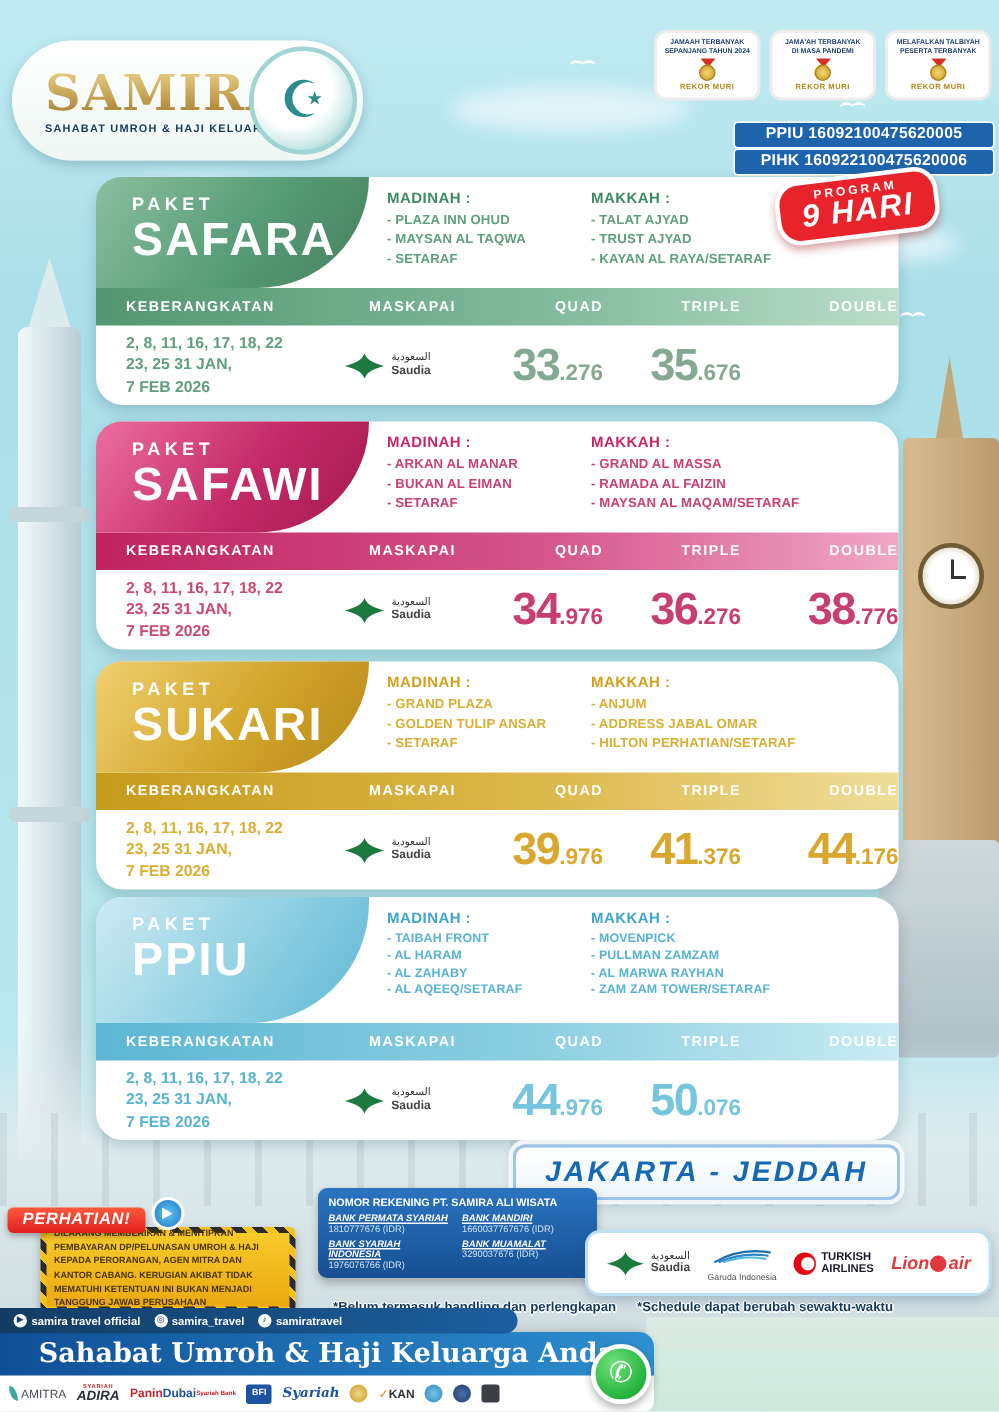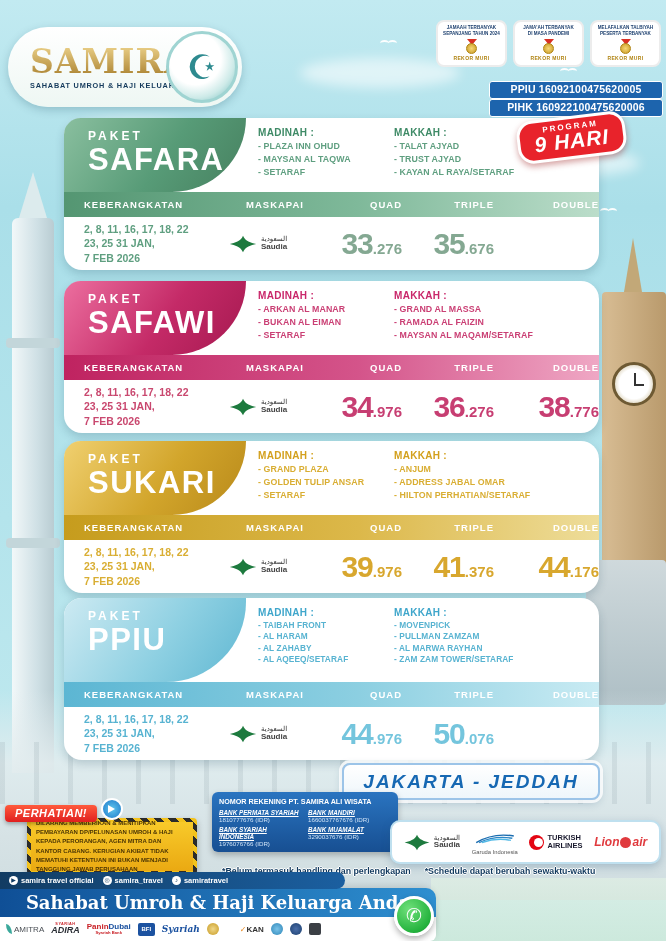--- a/index.html
+++ b/index.html
@@ -160,28 +160,28 @@
     border-radius:0 16px 6px 0;box-shadow:0 -2px 6px rgba(0,0,0,.12);}
   .footer-blue{height:29px;background:linear-gradient(90deg,#0f4f96,#2e8fd0);border-radius:0 10px 0 0;
     display:flex;align-items:center;justify-content:center;color:#fff;
     font-family:"DejaVu Serif",serif;font-weight:bold;font-size:18px;}
   .footer-partners{height:24px;display:flex;align-items:center;gap:7px;padding-left:6px;}
   .p-amitra{display:flex;align-items:center;gap:2px;font-size:8px;font-weight:normal;color:#4a4f55;}
   .feather{width:6px;height:10px;background:#3aa89b;border-radius:0 100% 0 100%;}
   .p-adira{display:flex;flex-direction:column;align-items:center;line-height:1;}
   .p-adira .sub{font-size:3.8px;font-weight:bold;color:#c92127;letter-spacing:.5px;}
   .p-adira .main{font-size:9px;font-weight:800;font-style:italic;color:#2b2f36;}
-  .p-panin{display:flex;flex-direction:column;align-items:center;line-height:1;}
+  .p-panin{display:flex;flex-direction:row;align-items:center;line-height:1;}
   .p-panin .main{font-size:8px;font-weight:bold;}
   .p-panin .main .a{color:#c92127;}
   .p-panin .main .b{color:#1c52a0;}
   .p-panin .sub{font-size:4.2px;font-weight:bold;color:#c92127;}
   .p-bfi{width:17px;height:13px;background:#1c52a0;color:#fff;font-size:6px;font-weight:bold;text-align:center;line-height:13px;border-radius:2px;}
   .p-syariah{font-family:"DejaVu Serif",serif;font-style:italic;font-size:9px;color:#1c52a0;font-weight:bold;}
-  .p-kan{font-size:8px;font-weight:bold;color:#333;margin-left:14px;}
+  .p-kan{font-size:8px;font-weight:bold;color:#333;}
   .p-kan .chk{color:#e8871e;}
   .seal{width:12px;height:12px;border-radius:50%;}
   .seal.gold{background:radial-gradient(#f0d789,#c79a22);}
   .seal.blue{background:radial-gradient(#79c2e8,#2e86b8);}
   .seal.navy{background:radial-gradient(#4a6ea8,#1c3f6e);}
   .seal.dark{background:#3b3f45;border-radius:2px;}
   .wa-btn{position:absolute;left:394px;top:896px;width:40px;height:40px;border-radius:50%;z-index:8;box-sizing:border-box;
     background:radial-gradient(circle at 35% 30%,#6fe07a,#25b33e 70%,#128c2c);border:3px solid #fff;
     box-shadow:0 3px 6px rgba(0,0,0,.3);color:#fff;font-size:19px;text-align:center;line-height:34px;}
 </style>

